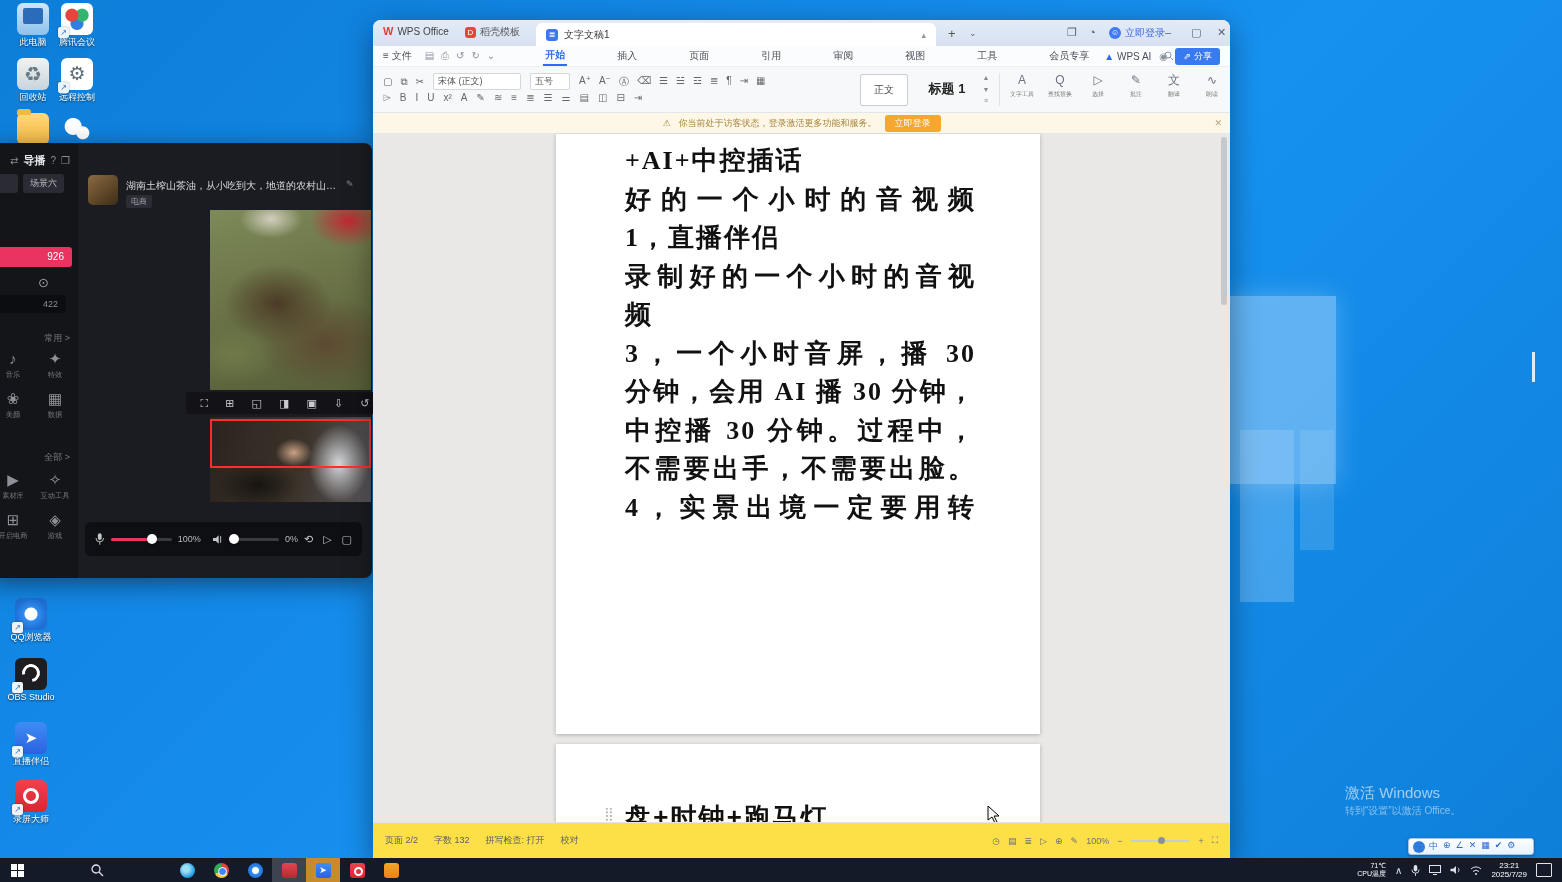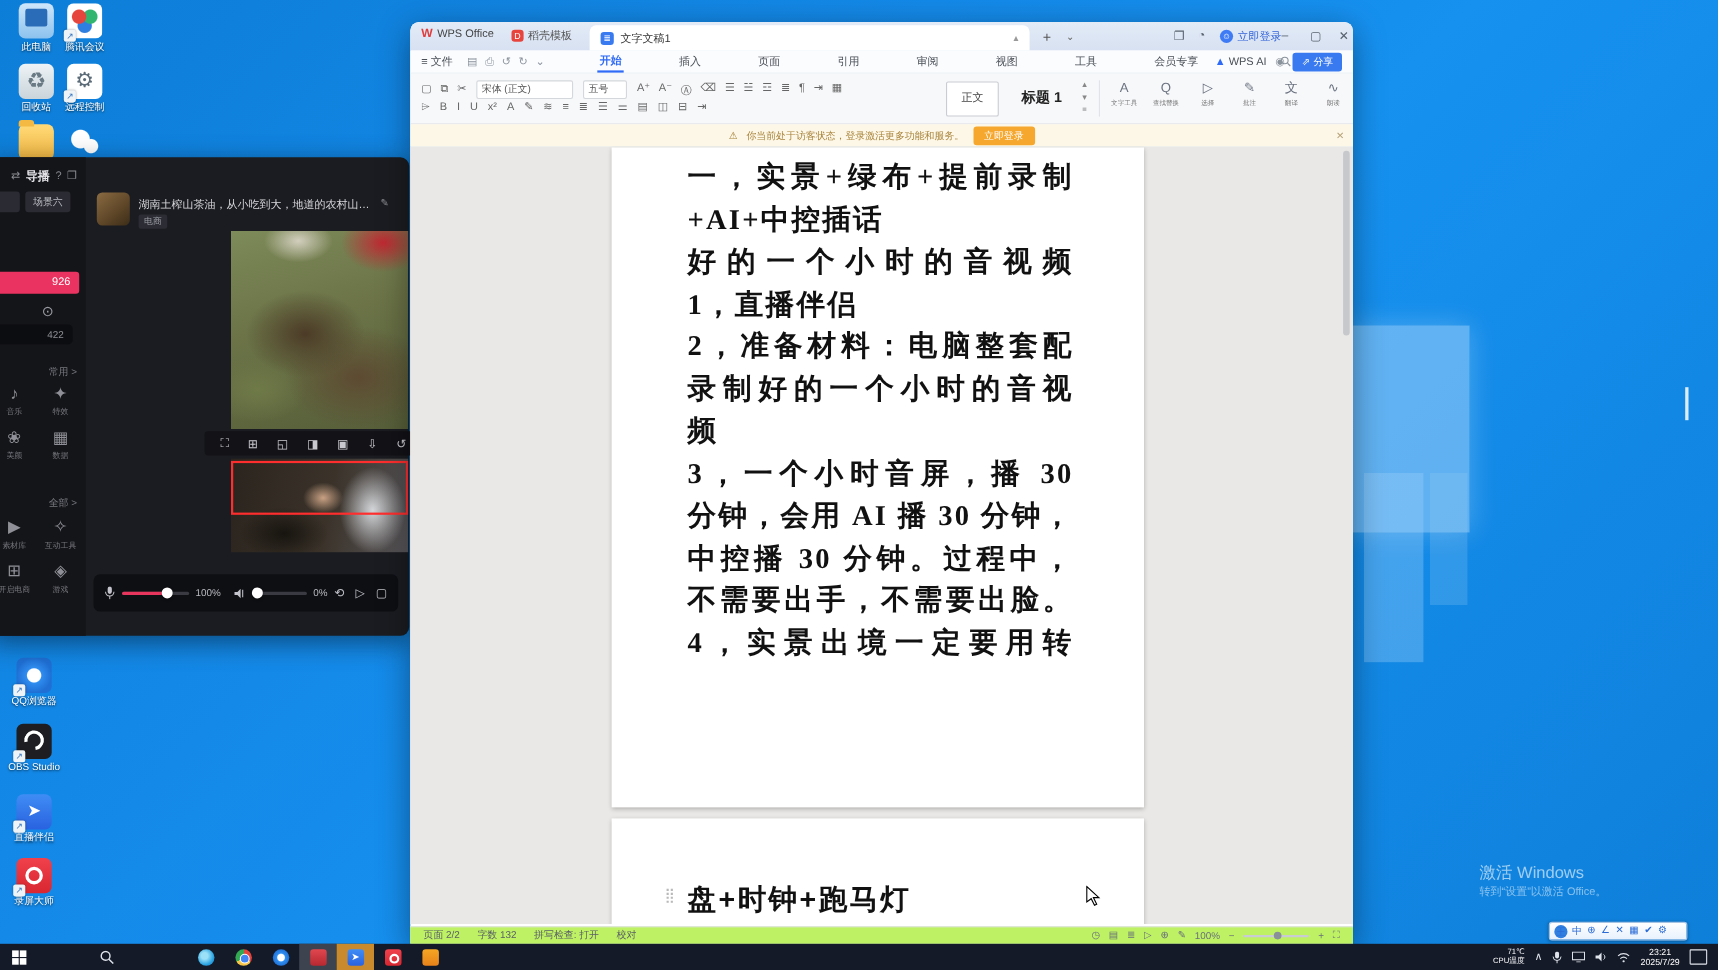--- a/index.html
+++ b/index.html
@@ -124,21 +124,21 @@
   .page1{top:1px;height:600px;}
   .page2{top:611px;height:120px;}
   .dtext{position:absolute;left:69px;right:64px;top:8px;
     font-family:"Liberation Serif","DejaVu Serif",serif;font-weight:bold;color:#111;
     font-size:26px;line-height:38.5px;letter-spacing:2px;}
   .dline.j{text-align:justify;text-align-last:justify;}
   .p2text{position:absolute;left:69px;top:56px;font-family:Liberation Mono, monospace;font-weight:bold;color:#111;font-size:26px;letter-spacing:2px;}
   .phandle{position:absolute;left:48px;top:62px;color:#b9b9b9;font-size:13px;}
   .wscroll{position:absolute;right:3px;top:4px;width:6px;height:168px;background:#c6c8cc;border-radius:3px;}
   .cursor{position:absolute;left:614px;top:672px;}
-  .w-status{position:absolute;left:0;bottom:0;right:0;height:16px;background:#bef264;border-top:1px solid #e2e4e8;display:flex;align-items:center;font-size:9px;color:#5a5f66;padding:0 12px;gap:16px;box-sizing:border-box;margin-top:40px;}
+  .w-status{position:absolute;left:0;bottom:0;right:0;height:36px;background:#fde047;border-top:1px solid #e2e4e8;display:flex;align-items:center;font-size:9px;color:#5a5f66;padding:0 12px;gap:16px;box-sizing:border-box;margin-top:40px;}
   .w-status .sright{margin-left:auto;display:flex;align-items:center;gap:8px;color:#6a7079;}
   .ztrack{width:60px;height:2px;background:#c9ccd2;position:relative;border-radius:1px;}
   .zknob{position:absolute;left:28px;top:-3px;width:7px;height:7px;border-radius:50%;background:#8a9099;}
 
   
   .taskbar{left:0;top:858px;width:1562px;height:24px;background:#141a28;display:flex;align-items:center;}
   .tb-item{width:34px;height:24px;display:flex;align-items:center;justify-content:center;position:relative;}
   .tb-pressed{background:#3d4450;}
   .tb-amber{background:#c98a2e;}
   .win-start{width:13px;height:13px;display:grid;grid-template-columns:6px 6px;grid-gap:1px;}
@@ -474,25 +474,23 @@
     <div class="w-notice">
       <span>⚠</span>
       <span>你当前处于访客状态，登录激活更多功能和服务。</span>
       <span class="n-btn">立即登录</span>
       <span class="n-close">✕</span>
     </div>
 
     <div class="w-doc">
       <div class="page page1">
         <div class="dtext">
-          <div class="dline j">一，实景+绿布+提前录制</div>
           <div class="dline">+AI+中控插话</div>
           <div class="dline j">好的一个小时的音视频</div>
           <div class="dline">1，直播伴侣</div>
-          <div class="dline j">2，准备材料：电脑整套配</div>
           <div class="dline j">录制好的一个小时的音视</div>
           <div class="dline">频</div>
           <div class="dline j">3，一个小时音屏，播 30</div>
           <div class="dline j">分钟，会用 AI 播 30 分钟，</div>
           <div class="dline j">中控播 30 分钟。过程中，</div>
           <div class="dline j">不需要出手，不需要出脸。</div>
           <div class="dline j">4，实景出境一定要用转</div>
         </div>
       </div>
       <div class="page page2">

